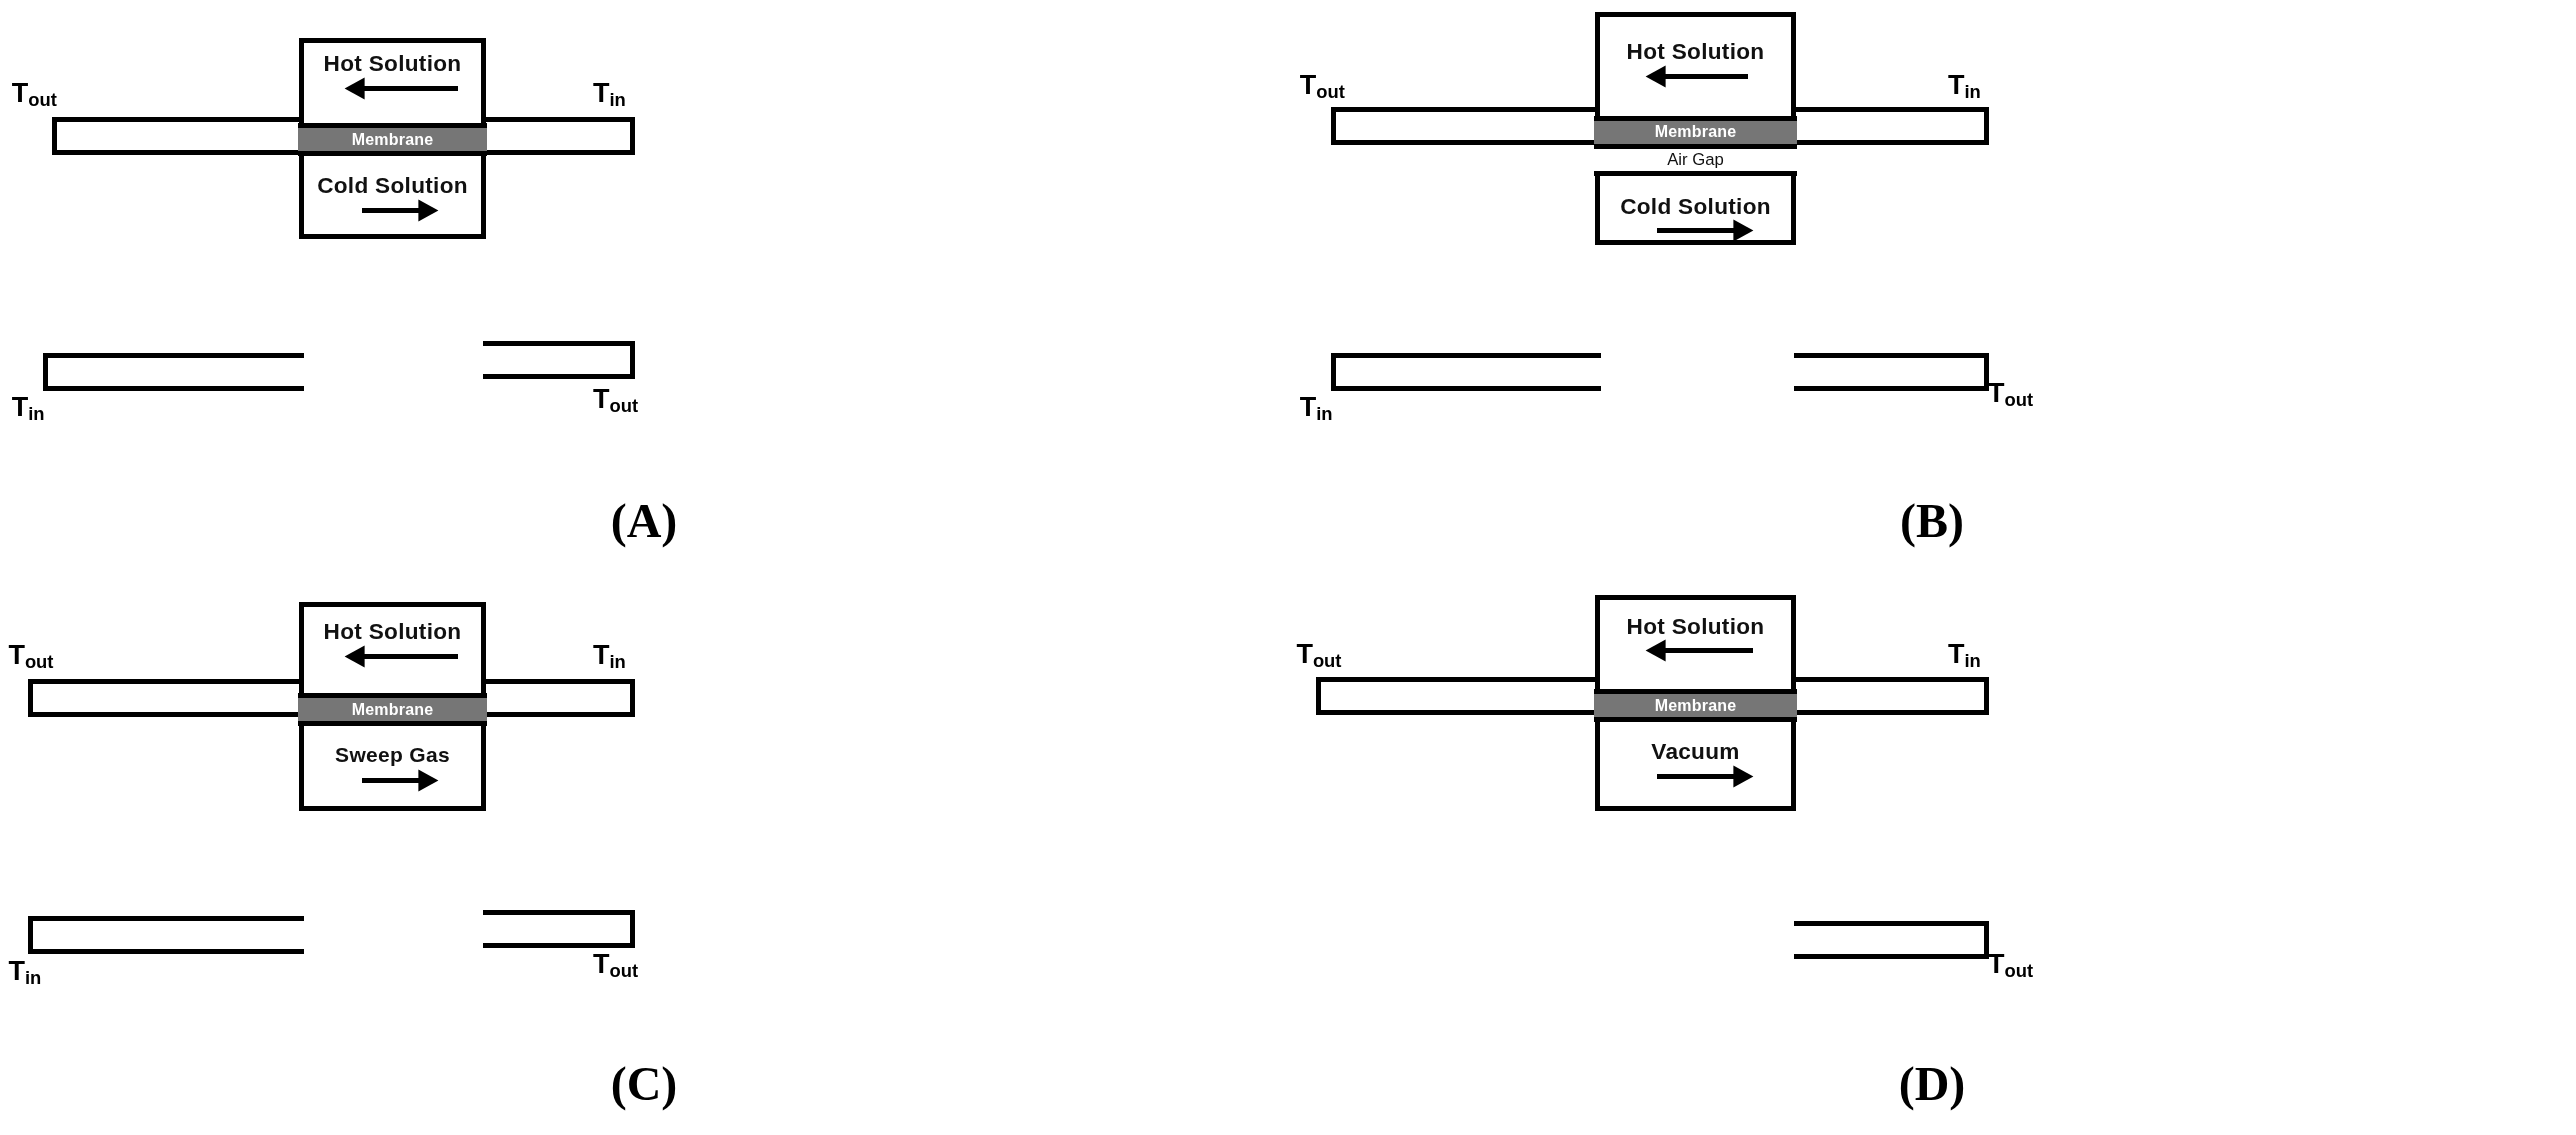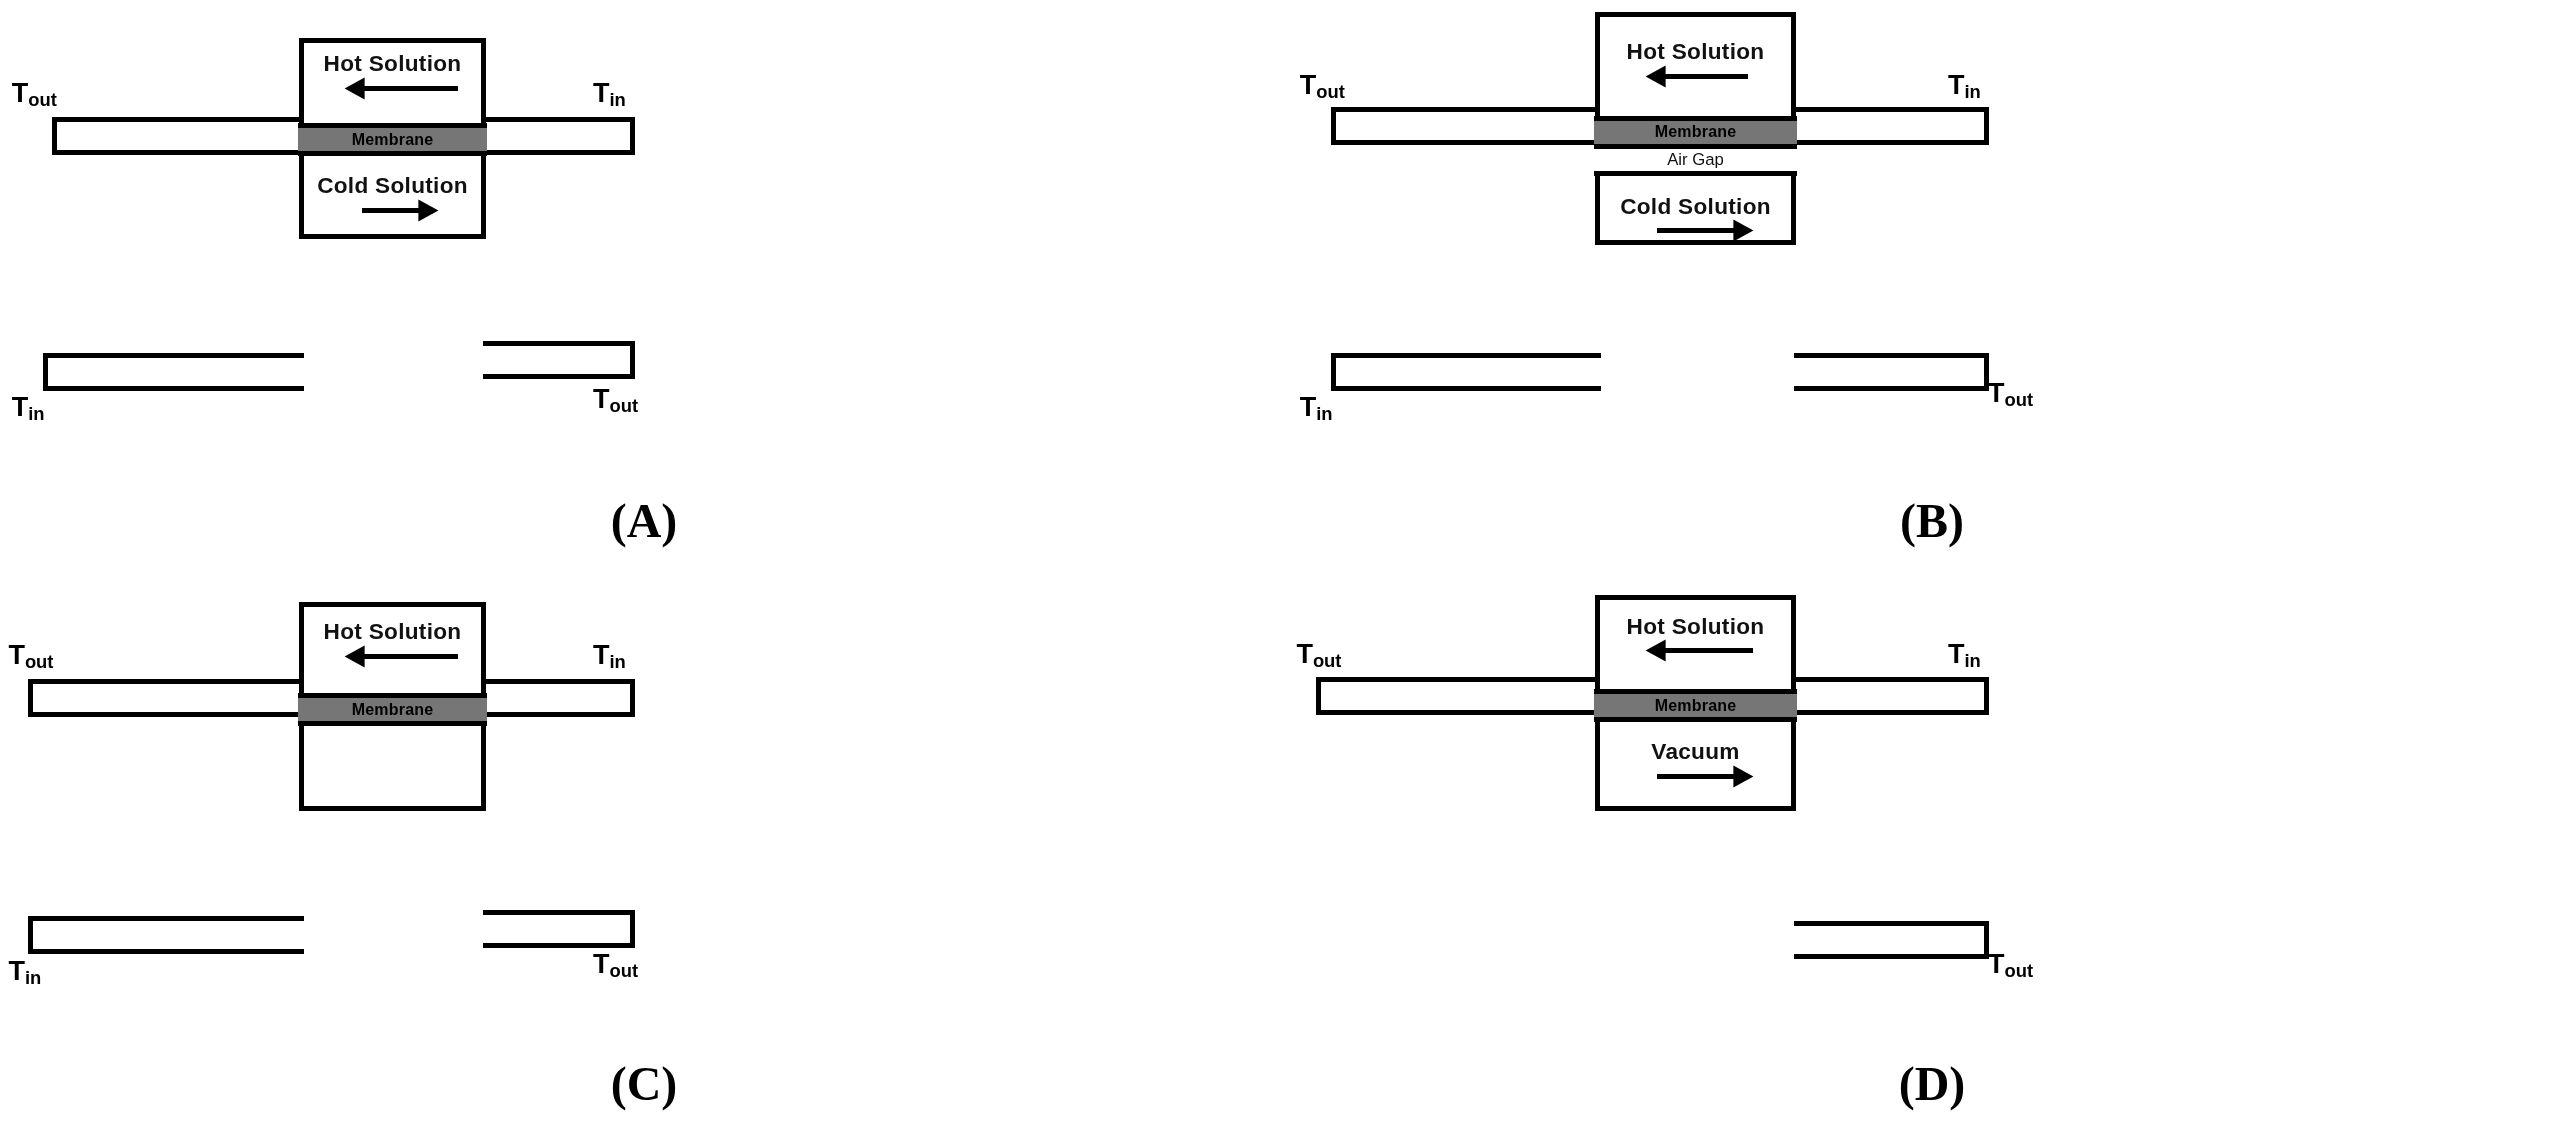--- a/index.html
+++ b/index.html
@@ -59,21 +59,21 @@
     right: -5.8px;
     box-sizing: border-box;
     background: #767676;
     border-top: 5.8px solid #000;
     border-bottom: 5.8px solid #000;
     display: flex;
     align-items: center;
     justify-content: center;
   }
   .membrane span {
-    color: #000000;
+    color: #ffffff;
     font-weight: bold;
     letter-spacing: 0.2px;
   }
 
   
   .airgap {
     position: absolute;
     left: -5.8px;
     right: -5.8px;
     box-sizing: border-box;
@@ -287,20 +287,27 @@
         <div class="arrow left" style="left:55px; right:23.4px; top:47px;">
           <div class="shaft"></div>
           <div class="head"></div>
         </div>
       </div>
 
       <div class="membrane" style="top:86px; height:33px;">
         <span style="font-size:16px;">Membrane</span>
       </div>
 
+      <div class="chamber" style="top:119px; bottom:0;">
+        <div class="chamber-label" style="top:16.7px; font-size:21px;">Sweep Gas</div>
+        <div class="arrow right" style="left:58px; right:57px; top:52px;">
+          <div class="shaft"></div>
+          <div class="head"></div>
+        </div>
+      </div>
     </div>
 
     <div class="caption" style="left:0; top:483px; width:1288px;">(C)</div>
   </div>
 
   <div class="panel">
 
     <div class="pipe cap-left" style="left:28px; top:100px; width:285px; height:38px;"></div>
     <div class="tlabel" style="left:8.4px; top:64px;">
       <span class="base">T</span><span class="sub">out</span>

